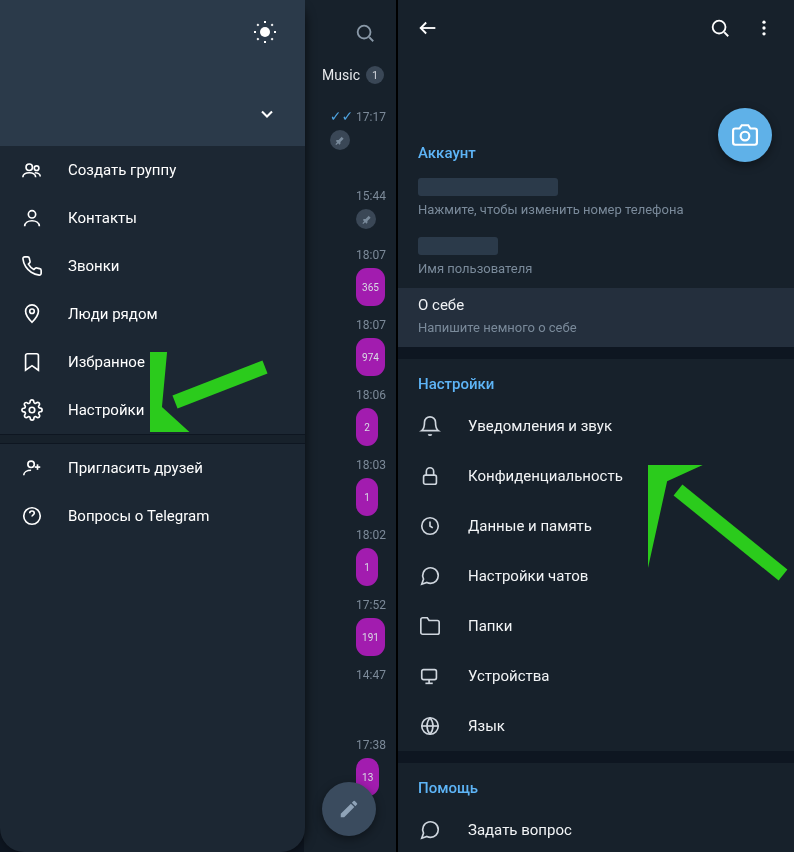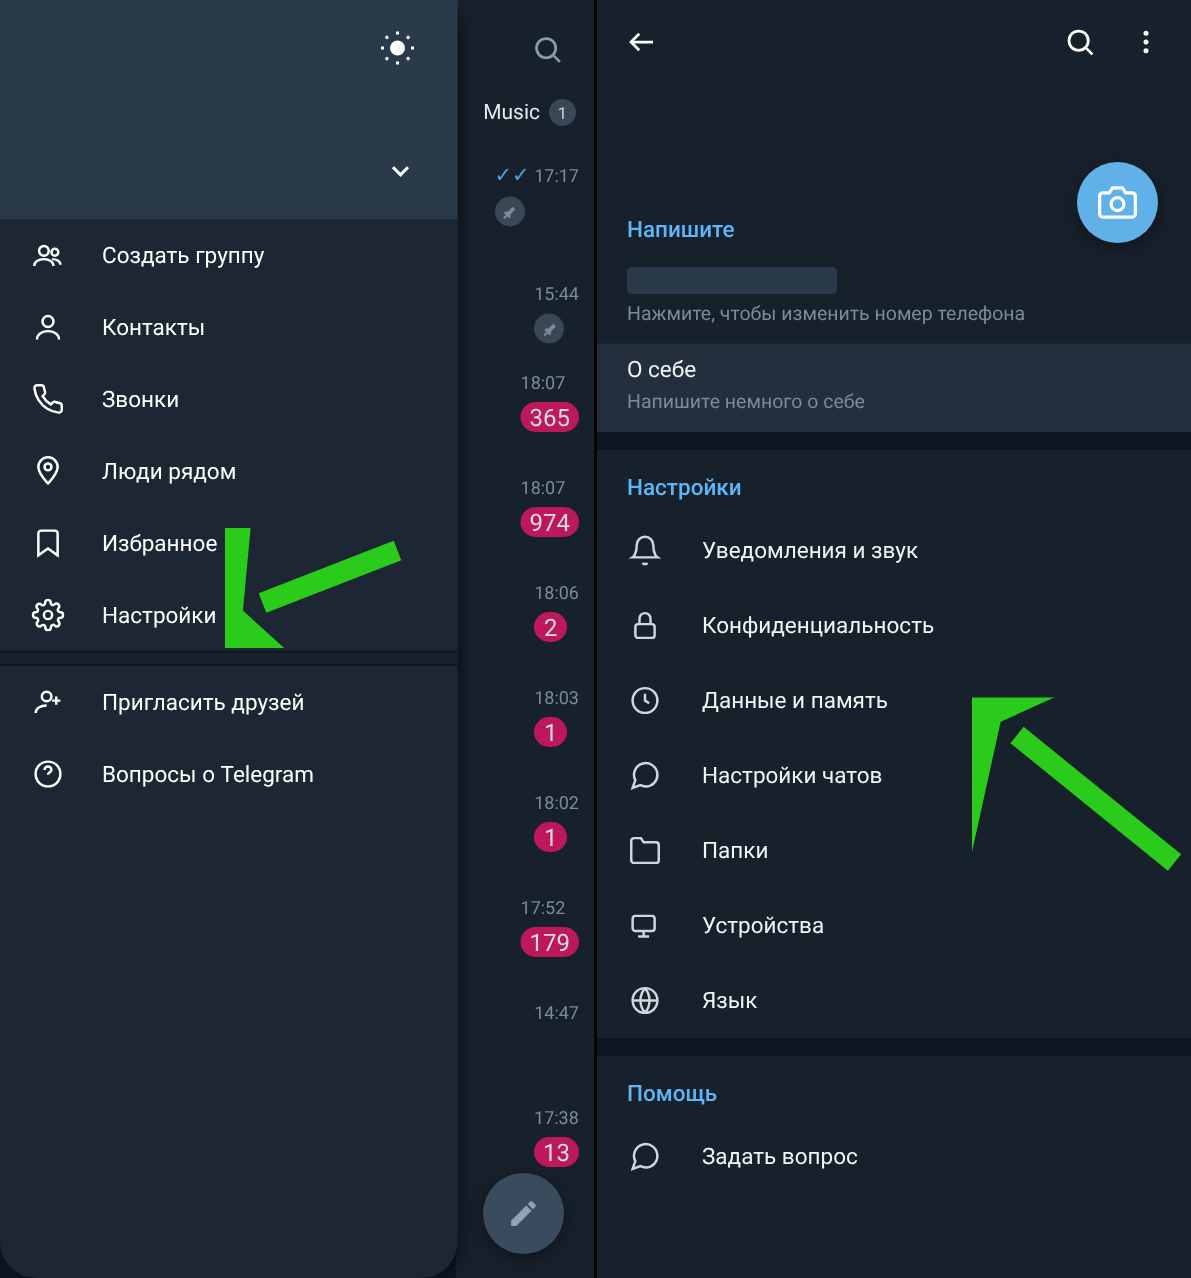--- a/index.html
+++ b/index.html
@@ -103,25 +103,25 @@
   }
   .time { color: #7c8a99; font-size: 12px; }
   .pin-dot {
     width: 20px; height: 20px;
     border-radius: 50%;
     background: #3a4756;
     display: flex; align-items: center; justify-content: center;
   }
   .pin-dot svg { width: 11px; height: 11px; }
   .count-badge {
-    background: #be185d;
+    background: #a21caf;
     color: #d8dde3;
     border-radius: 11px;
-    min-width: 22px; height: 20px;
-    font-size: 16px;
+    min-width: 22px; height: 38px;
+    font-size: 10px;
     display: inline-flex; align-items: center; justify-content: center;
     padding: 0 6px;
   }
   .checks { color: #4ea3e0; font-size: 14px; }
   .fab {
     position: absolute;
     bottom: 16px; right: 20px;
     width: 54px; height: 54px;
     border-radius: 50%;
     background: #3a4b5e;
@@ -249,21 +249,21 @@
     <div class="chat-row" style="top:458px">
       <span class="time">18:03</span>
       <span class="count-badge">1</span>
     </div>
     <div class="chat-row" style="top:528px">
       <span class="time">18:02</span>
       <span class="count-badge">1</span>
     </div>
     <div class="chat-row" style="top:598px">
       <span class="time">17:52</span>
-      <span class="count-badge">179</span>
+      <span class="count-badge">191</span>
     </div>
     <div class="chat-row" style="top:668px">
       <span class="time">14:47</span>
     </div>
     <div class="chat-row" style="top:738px">
       <span class="time">17:38</span>
       <span class="count-badge">13</span>
     </div>
     <div class="fab">
       <svg width="22" height="22" viewBox="0 0 24 24" fill="#8fa3b8">
@@ -409,26 +409,32 @@
     </span>
   </div>
   <div class="profile-block"></div>
   <div class="camera-fab">
     <svg width="26" height="26" viewBox="0 0 24 24" fill="none" stroke="#fff" stroke-width="2">
         <path d="M23 19a2 2 0 01-2 2H3a2 2 0 01-2-2V8a2 2 0 012-2h4l2-3h6l2 3h4a2 2 0 012 2z"></path>
         <circle cx="12" cy="13" r="4"></circle>
       </svg>
   </div>
 
-  <div class="section-header">Напишите</div>
+  <div class="section-header">Аккаунт</div>
   <div class="acct-row">
     <div class="acct-main">
         <div class="hidden-field"></div>
       </div>
     <div class="acct-sub">Нажмите, чтобы изменить номер телефона</div>
+  </div>
+  <div class="acct-row">
+    <div class="acct-main">
+        <div class="hidden-field" style="width:80px"></div>
+      </div>
+    <div class="acct-sub">Имя пользователя</div>
   </div>
   <div class="acct-row highlight">
     <div class="acct-main">О себе</div>
     <div class="acct-sub">Напишите немного о себе</div>
   </div>
   <div class="sect-gap"></div>
 
   <div class="section-header">Настройки</div>
 
   <div class="setting-item">

